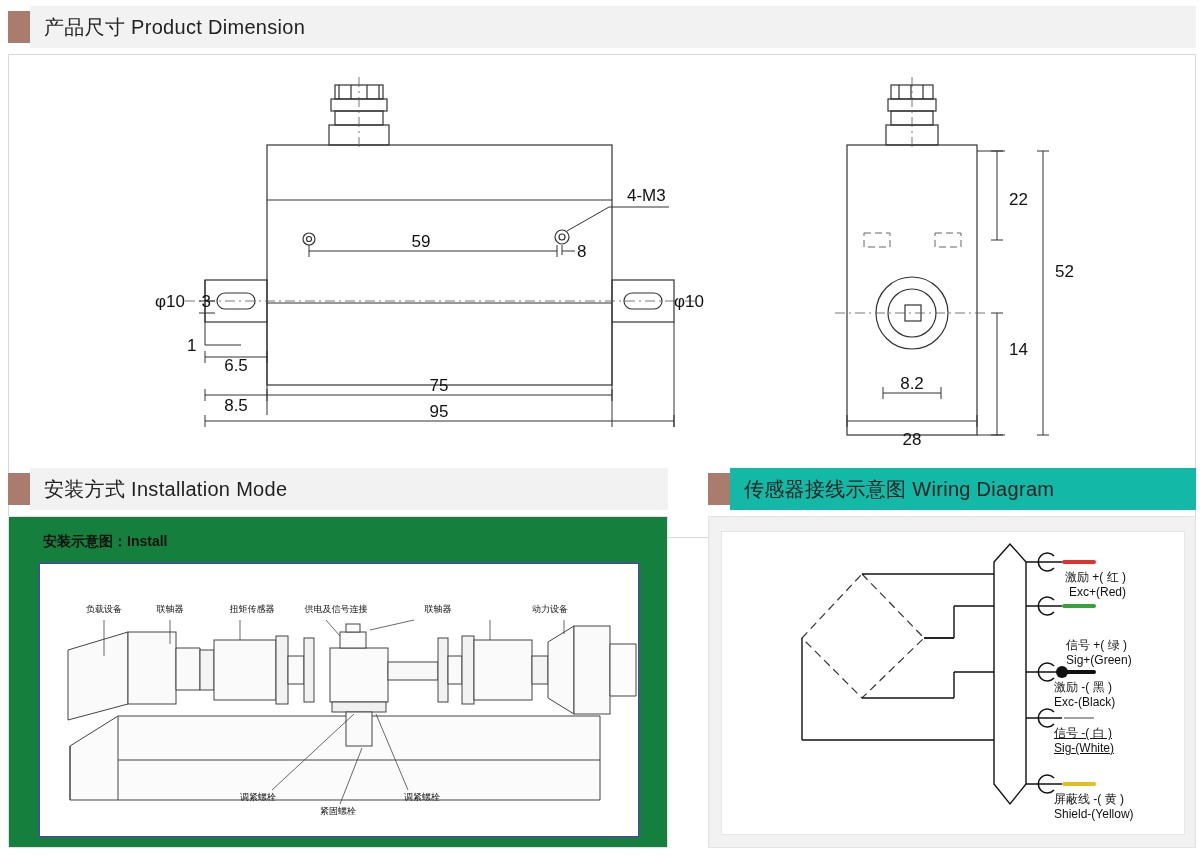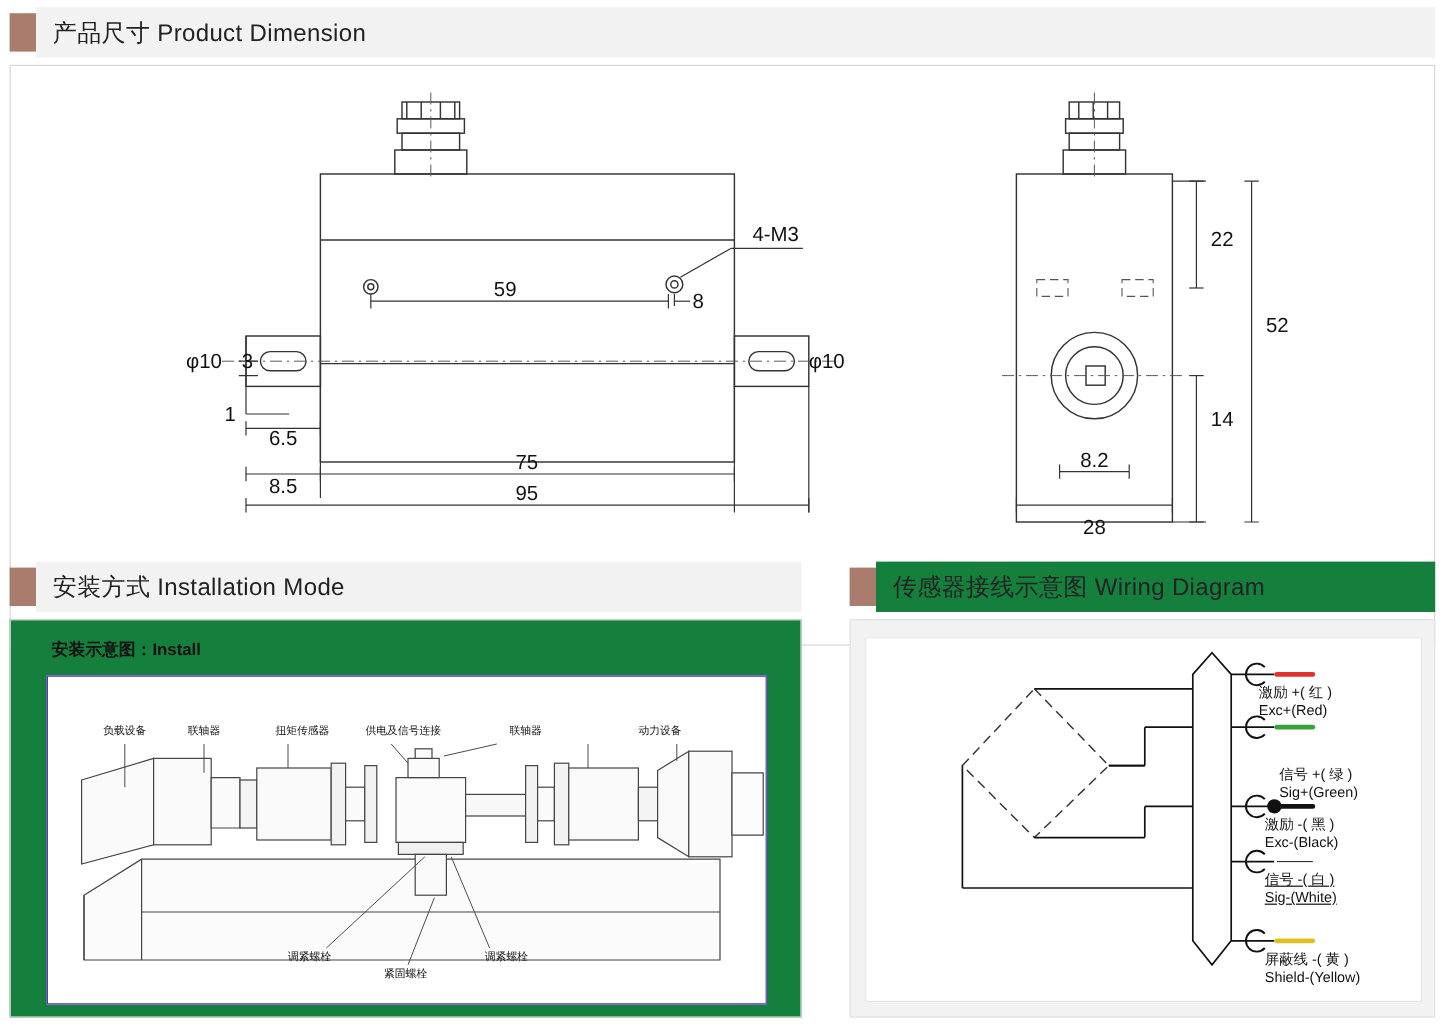--- a/index.html
+++ b/index.html
@@ -19,21 +19,21 @@
 
   
   #install-header{position:absolute;left:8px;top:468px;width:660px;}
   #install-header .hdr-strip{background:#f2f2f2;}
   #install-panel{position:absolute;left:8px;top:516px;width:660px;height:332px;background:#15803d;border:1px solid #e2e2e2;box-sizing:border-box;}
   #install-inner{position:absolute;left:30px;top:46px;width:600px;height:274px;background:#fff;border:1px solid #6d28d9;box-sizing:border-box;}
   #install-label{position:absolute;left:34px;top:16px;font-size:14px;font-weight:bold;color:#111;}
 
   
   #wiring-header{position:absolute;left:708px;top:468px;width:488px;}
-  #wiring-header .hdr-strip{background:#15803d;}
+  #wiring-header .hdr-strip{background:#14b8a6;}
   #wiring-panel{position:absolute;left:708px;top:516px;width:488px;height:332px;background:#f2f2f2;border:1px solid #e2e2e2;box-sizing:border-box;}
   #wiring-inner{position:absolute;left:12px;top:14px;width:464px;height:304px;background:#fff;border:1px solid #e6e6e6;box-sizing:border-box;}
 
   svg{display:block;}
   .lbl{font-family:"Liberation Sans","DejaVu Sans",sans-serif;}
   .wire-label{position:absolute;font-size:12px;line-height:15px;color:#111;white-space:nowrap;}
   .wire-label .cn{display:block;}
   .wire-label .en{display:block;}
 </style>
 </head>
@@ -336,21 +336,21 @@
         <line x1="342" y1="252" x2="372" y2="252" stroke="#e0c020"></line>
       </g>
       <g stroke="#111" stroke-width="0.8" fill="none">
         <line x1="342" y1="186" x2="372" y2="186"></line>
       </g>
       <g fill="#111">
         <circle cx="340" cy="140" r="6"></circle>
       </g>
     </svg>
 
-    <div class="wire-label" style="left:327px; top:38px;">
+    <div class="wire-label" style="left:343px; top:38px;text-align:right;">
       <span class="cn">激励 +( 红 )</span>
       <span class="en">Exc+(Red)</span>
     </div>
     <div class="wire-label" style="left:344px; top:82px;margin-top:24px;">
       <span class="cn">信号 +( 绿 )</span>
       <span class="en">Sig+(Green)</span>
     </div>
     <div class="wire-label" style="left:332px; top:148px;">
       <span class="cn">激励 -( 黑 )</span>
       <span class="en">Exc-(Black)</span>

